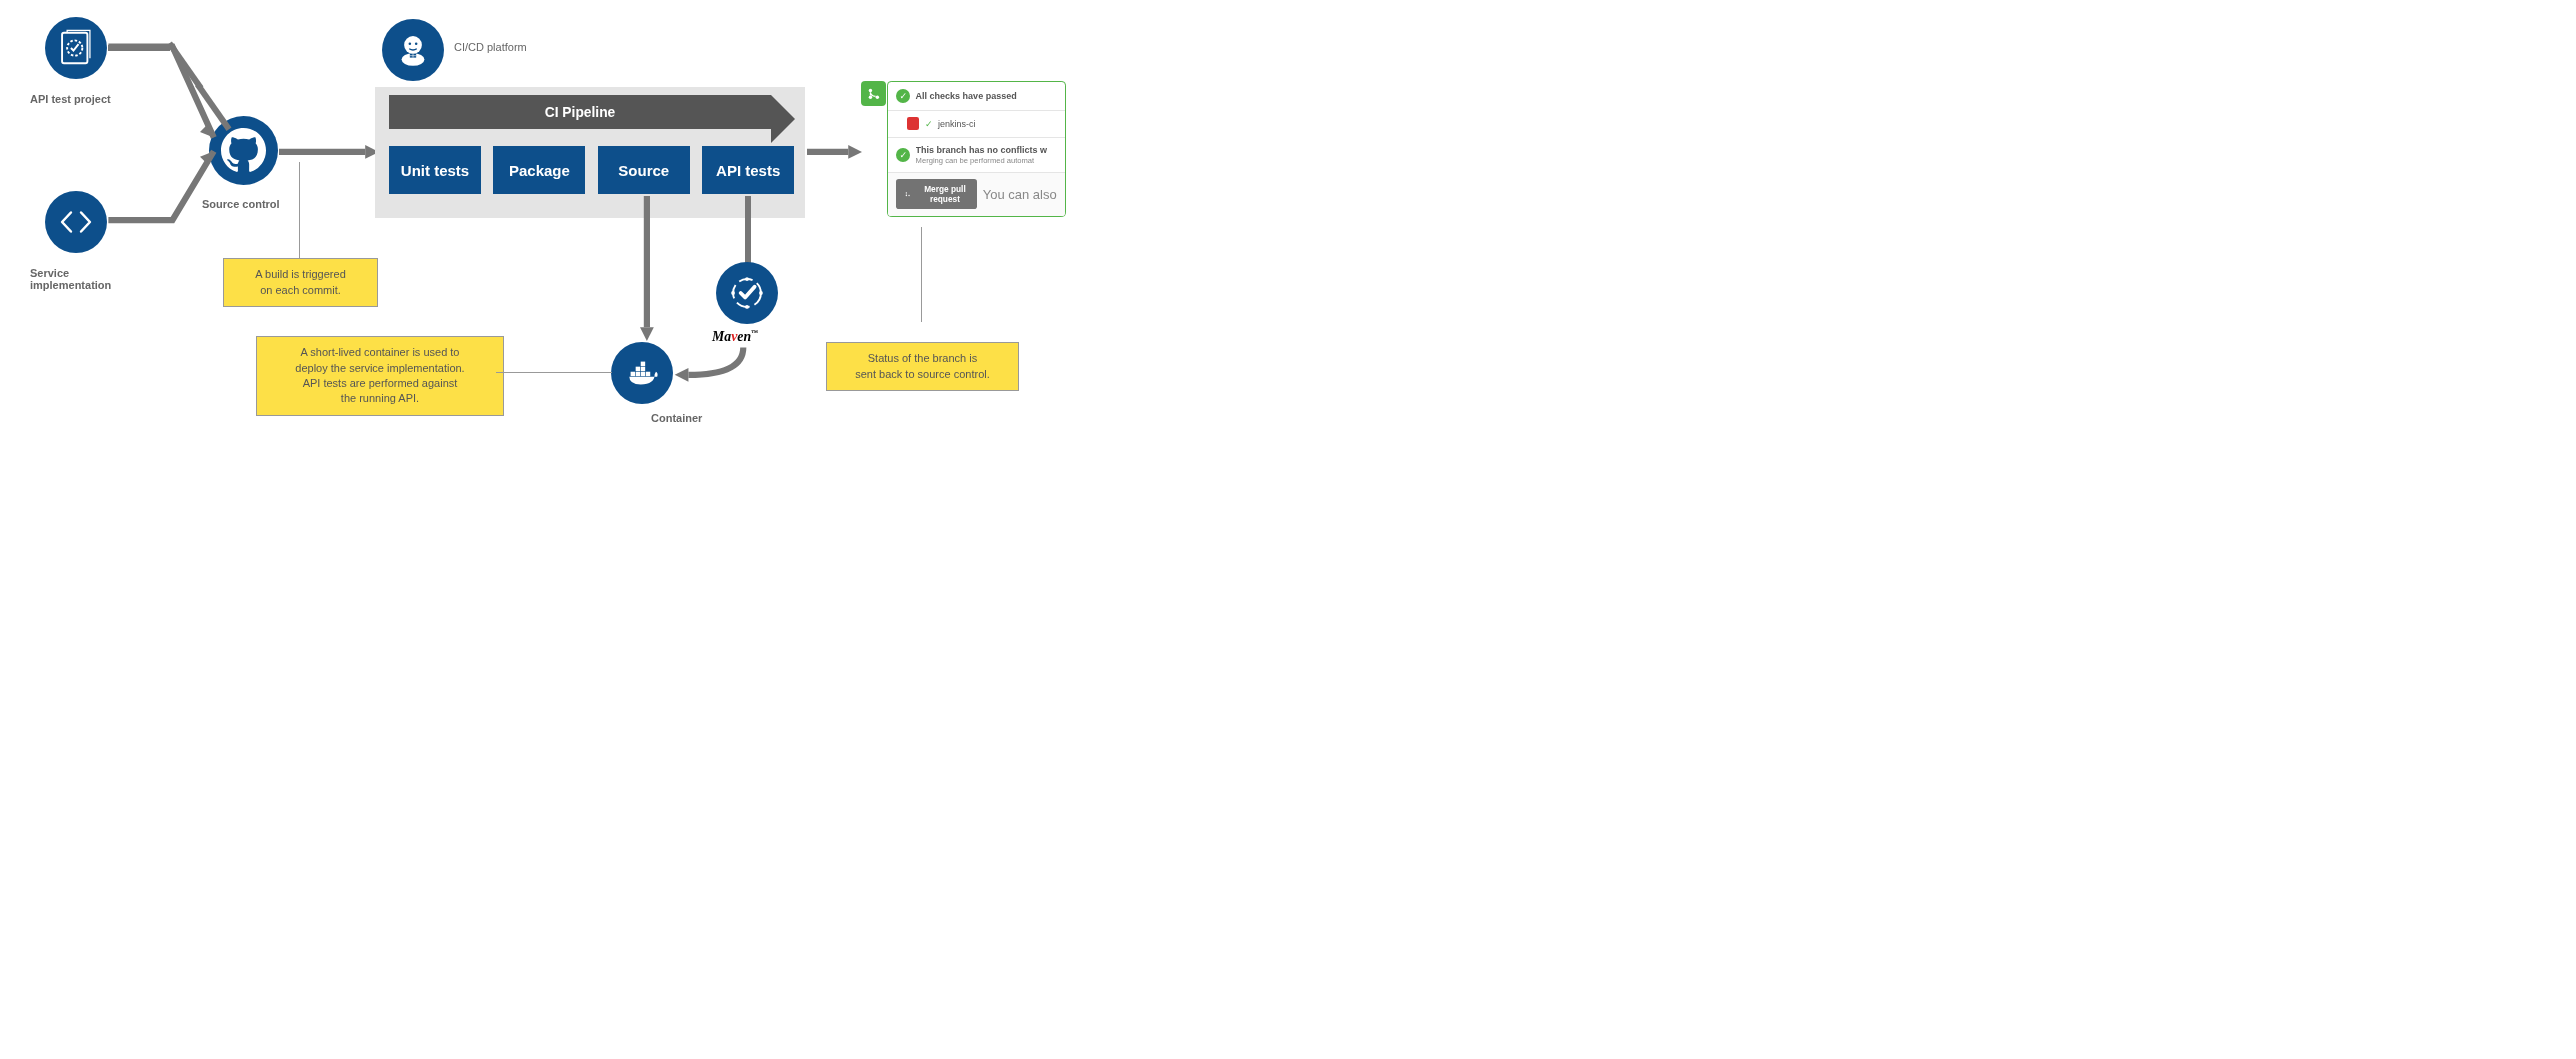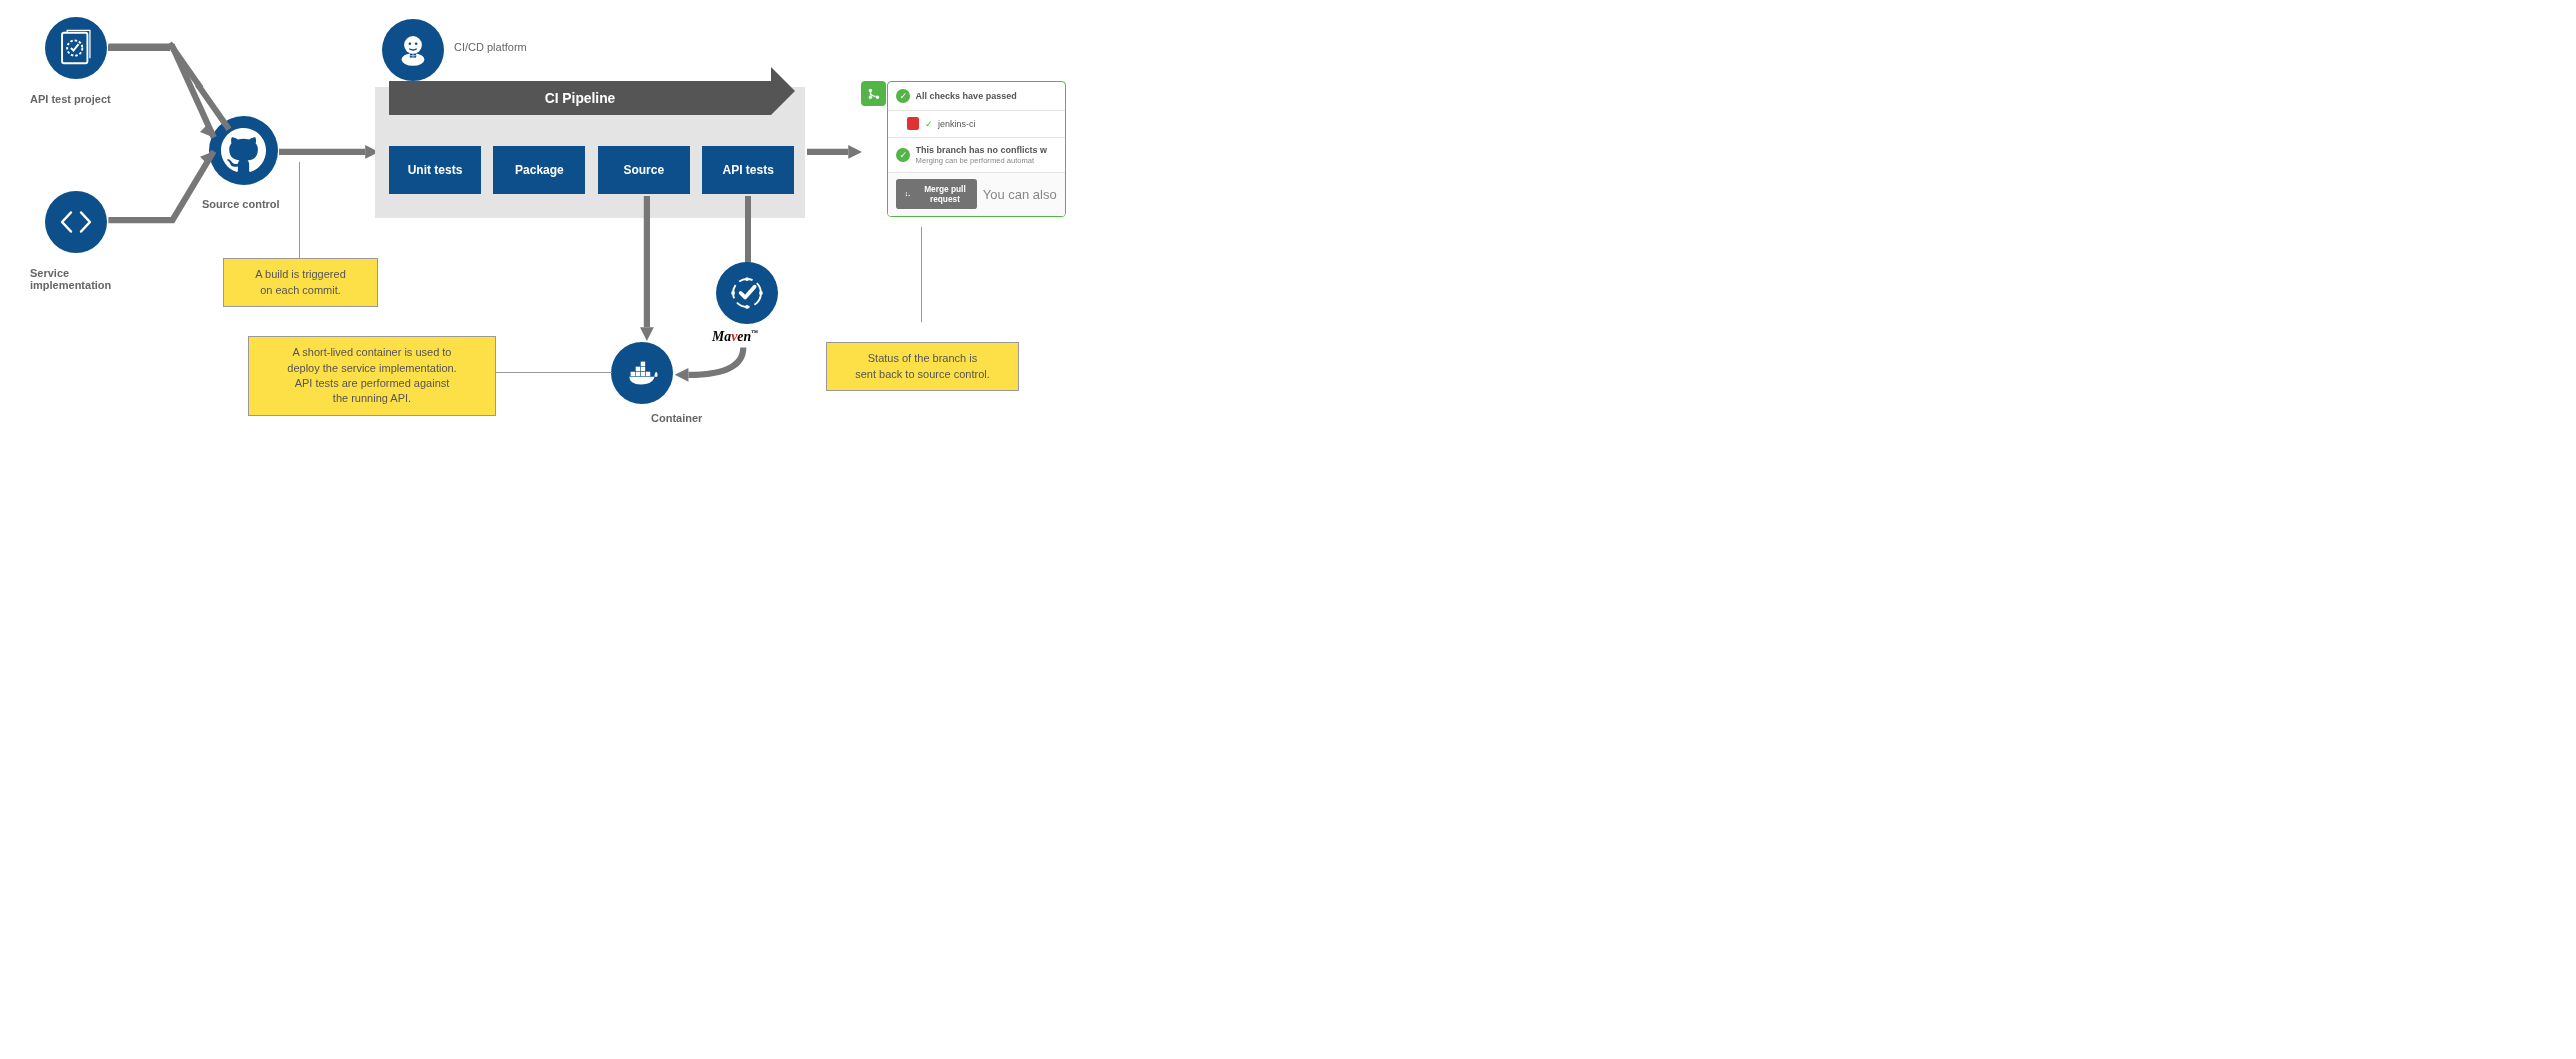--- a/index.html
+++ b/index.html
@@ -2,25 +2,25 @@
 <html style="font-size:11px"><head>
 <meta charset="utf-8">
 <style>
 *{box-sizing:border-box;margin:0;padding:0}
 body{font-family:Arial,Helvetica,sans-serif;background:#fff;width:1072px;height:440px;position:relative;color:#555}
 .circle{width:62px;height:62px;border-radius:50%;background:#0d4f8b;display:flex;align-items:center;justify-content:center;position:absolute}
 .circle svg{width:38px;height:38px;fill:#fff}
 .lbl{position:absolute;font-weight:bold;color:#666;font-size:11px}
 .callout{position:absolute;border:0.7px solid #999;padding:8.3px 12.4px;background:#fde047;text-align:center;color:#555;font-size:11px;line-height:1.4}
 .pipeline-box{position:absolute;left:375px;top:87px;width:430px;height:131px;background:#e4e4e4}
-.pipeline-arrow{position:absolute;left:389px;top:81px;width:406px;height:34px;display:flex;align-items:flex-end}
+.pipeline-arrow{position:absolute;left:389px;top:95px;width:406px;height:34px;display:flex;align-items:flex-start}
 .pipeline-arrow-body{flex:1;height:34px;background:#555;color:#fff;font-weight:bold;font-size:13.8px;display:flex;align-items:center;justify-content:center}
 .pipeline-arrow-head{width:0;height:0;border-top:24px solid transparent;border-bottom:24px solid transparent;border-left:24px solid #555}
 .stages{position:absolute;left:389px;top:146px;display:flex;gap:12.4px}
-.stage{width:92px;height:48px;background:#0d4f8b;color:#fff;font-weight:bold;font-size:12px;display:flex;align-items:center;justify-content:center}
+.stage{width:92px;height:48px;background:#0d4f8b;color:#fff;font-weight:bold;font-size:15px;display:flex;align-items:center;justify-content:center}
 .line{position:absolute;background:#777}
 .pr-panel{position:absolute;left:887px;top:81px;width:179px;border:1.4px solid #53b548;border-radius:4.1px;background:#fff;font-size:9px;padding:0;overflow:hidden}
 .pr-badge{position:absolute;left:861px;top:81px;width:25px;height:25px;background:#53b548;border-radius:4.1px;display:flex;align-items:center;justify-content:center}
 .pr-row{padding:6.9px 8.3px;border-bottom:0.7px solid #e5e5e5;display:flex;align-items:center;gap:5.5px}
 .pr-row:last-child{border-bottom:none}
 .check-circle{width:13.8px;height:13.8px;border-radius:50%;background:#53b548;display:flex;align-items:center;justify-content:center;color:#fff;font-size:9px;flex-shrink:0}
 .merge-btn{background:#737373;color:#fff;border:none;padding:4.8px 8.3px;border-radius:2.8px;font-weight:bold;font-size:8.3px;display:inline-flex;align-items:center;gap:11px}
 .maven{position:absolute;left:712px;top:329px;font-family:'Times New Roman',serif;font-style:italic;font-weight:bold;font-size:13.8px;color:#000}
 .maven .v{color:#d22}
 </style>
@@ -127,21 +127,21 @@
       <rect x="28" y="28" width="7" height="7" fill="#fff"></rect>
       <rect x="36" y="28" width="7" height="7" fill="#fff"></rect>
       <rect x="20" y="20" width="7" height="7" fill="#fff"></rect>
       <rect x="28" y="20" width="7" height="7" fill="#fff"></rect>
       <rect x="28" y="12" width="7" height="7" fill="#fff"></rect>
       <path d="M10 36 Q10 48 28 48 Q50 48 50 32 L52 28 Q56 30 54 36 L44 36 Z" fill="#fff"></path>
     </svg>
 </div>
 <div class="lbl" style="left:651px;top:412px;font-weight:bold">Container</div>
 
-<div class="callout" style="left:248px;top:336px;width:248px;white-space:pre-line">A short-lived container is used to
+<div class="callout" style="left:256px;top:336px;width:248px;white-space:pre-line">A short-lived container is used to
 deploy the service implementation.
 API tests are performed against
 the running API.</div>
 <div class="line" style="left:496px;top:372px;width:116px;height:1.4px;background:#999"></div>
 
 <svg style="position:absolute;left:807px;top:145px;width:55px;height:13.8px" viewBox="0 0 80 20" width="55" height="13.8">
 <line x1="0" y1="10" x2="60" y2="10" stroke="#777" stroke-width="9"></line>
 <polygon points="60,0 80,10 60,20" fill="#777"></polygon>
 </svg>
 

